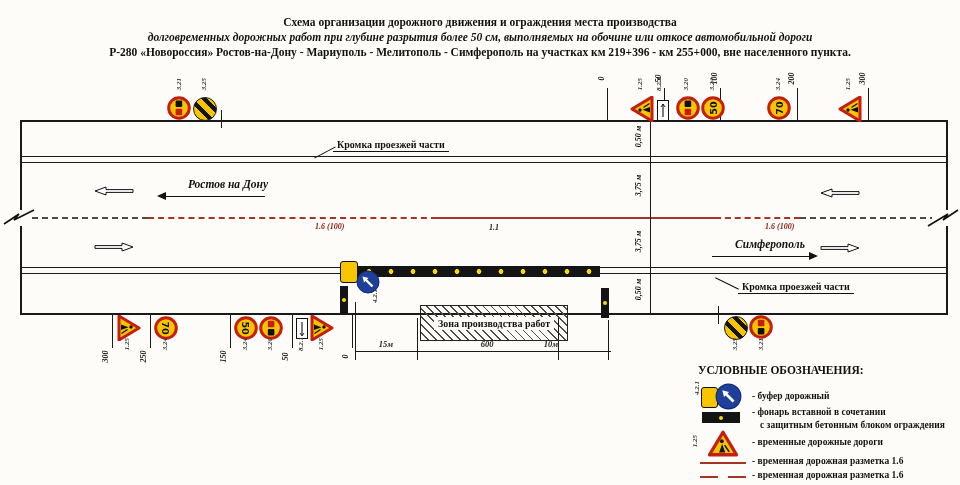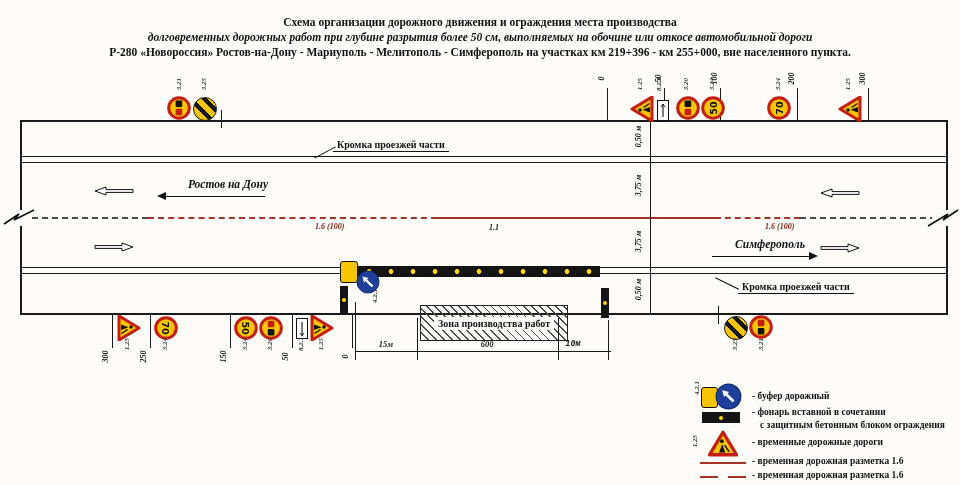--- a/index.html
+++ b/index.html
@@ -132,21 +132,21 @@
   <div class="tick" style="left:355px;top:343px;height:17px;"></div>
   <div class="tick" style="left:417px;top:343px;height:17px;"></div>
   <div class="tick" style="left:558px;top:343px;height:17px;"></div>
   <div class="tick" style="left:608px;top:343px;height:17px;"></div>
   <div class="tick" style="left:417px;top:318px;height:33px;"></div>
   <div class="tick" style="left:558px;top:318px;height:33px;"></div>
   <div class="tick" style="left:355px;top:302px;height:49px;"></div>
   <div class="tick" style="left:608px;top:320px;height:31px;"></div>
   <div class="dimlab" style="left:366px;top:339px;width:40px;">15м</div>
   <div class="dimlab" style="left:452px;top:339px;width:70px;">600</div>
-  <div class="dimlab" style="left:553px;top:339px;width:40px;font-family:Liberation Mono, monospace;">10м</div>
+  <div class="dimlab" style="left:531px;top:339px;width:40px;">10м</div>
 
   <div class="tick" style="left:650px;top:121px;height:193px;"></div>
   <div class="vnum" style="left:623px;top:132px;">0,50 м</div>
   <div class="vnum" style="left:623px;top:181px;">3,75 м</div>
   <div class="vnum" style="left:623px;top:237px;">3,75 м</div>
   <div class="vnum" style="left:623px;top:285px;">0,50 м</div>
 
   <div class="tick" style="left:607px;top:88px;height:33px;"></div>
   <div class="tick" style="left:664px;top:88px;height:33px;"></div>
   <div class="tick" style="left:720px;top:88px;height:33px;"></div>
@@ -256,20 +256,21 @@
   <div class="tick" style="left:718px;top:306px;height:18px;"></div>
   <div class="striped" style="left:724px;top:316px;width:22px;height:22px;"></div>
   <svg class="abs rotr" style="left:749px;top:315px;" width="24" height="24" viewBox="0 0 24 24">
     <circle cx="12" cy="12" r="10.3" fill="#f6c500" stroke="#c41f0e" stroke-width="3"></circle>
     <rect x="4.8" y="8.6" width="6.4" height="6.6" rx="1" fill="#c41f0e"></rect>
     <rect x="13" y="8.6" width="6.4" height="6.6" rx="1" fill="#111"></rect>
     </svg>
   <div class="vlab" style="left:722px;top:340px;">3.25</div>
   <div class="vlab" style="left:748px;top:340px;">3.21</div>
 
+  <div class="legend-title" style="left:698px;top:364px;">УСЛОВНЫЕ ОБОЗНАЧЕНИЯ:</div>
 
   <div class="buffer" style="left:701px;top:387px;width:15px;height:19px;"></div>
   <svg class="abs" style="left:715px;top:383px;" width="27" height="27" viewBox="0 0 24 24">
     <circle cx="12" cy="12" r="11" fill="#1e3f9a" stroke="#0e2a75" stroke-width="1"></circle>
     <path d="M16.5 16.5 L10 10" stroke="#fff" stroke-width="2.4"></path>
     <polygon points="6.5,6.5 12.5,8 8,12.5" fill="#fff"></polygon>
     </svg>
   <div class="vlab" style="left:684px;top:384px;">4.2.1</div>
   <div class="legend-text" style="left:752px;top:391px;">- буфер дорожный</div>
 

